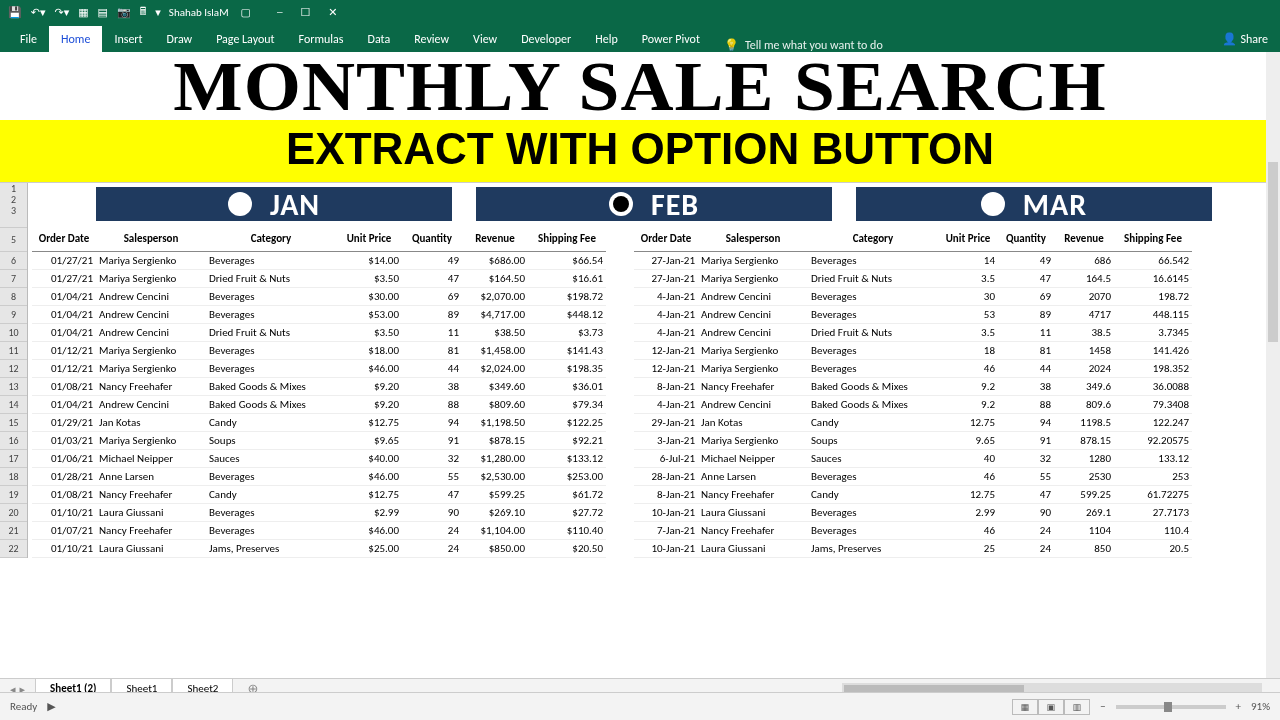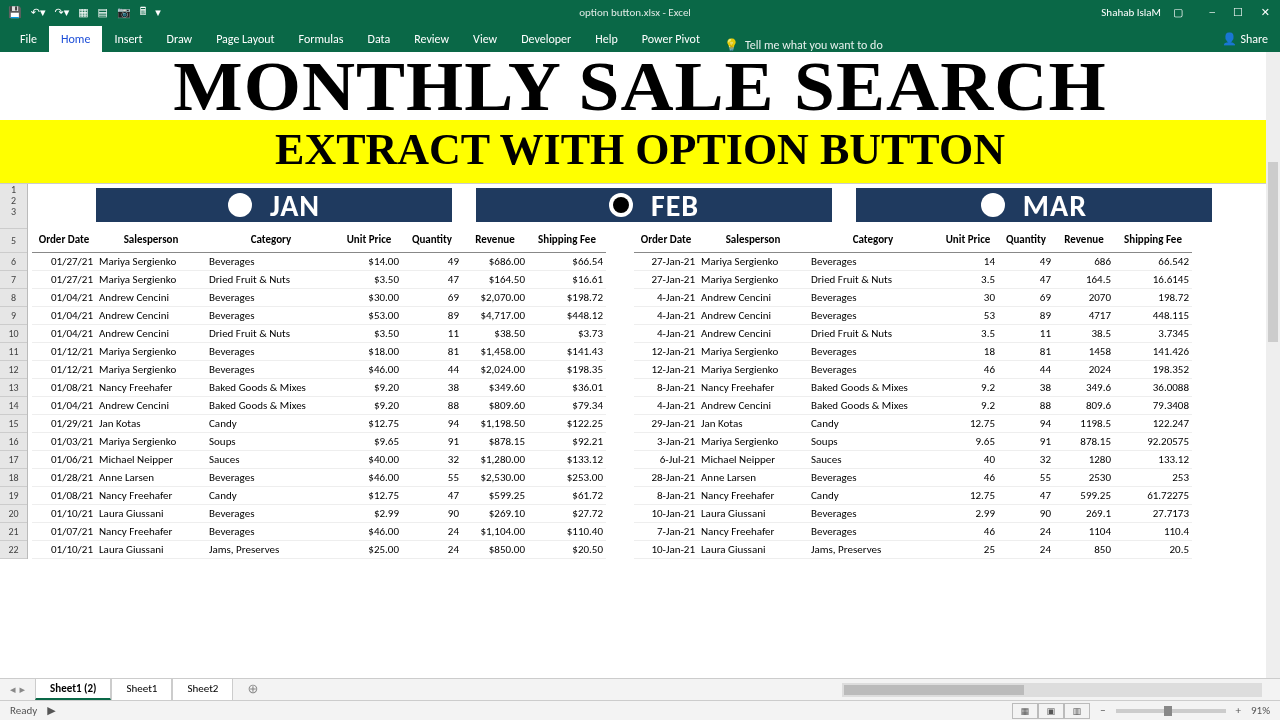--- a/index.html
+++ b/index.html
@@ -10,21 +10,21 @@
 .title-center{flex:1;text-align:center;color:#dfe9e4}
 .title-right{display:flex;gap:12px;padding-right:10px;align-items:center}
 .win-btns{display:flex;gap:18px;margin-left:14px}
 .ribbon-tabs{height:28px;background:#0a6847;display:flex;align-items:flex-end;color:#fff;font-size:12px;padding-left:8px}
 .rtab{padding:6px 12px;cursor:pointer}
 .rtab.file{background:#0a6847}
 .rtab.active{background:#fff;color:#1d4ed8}
 .tell-me{margin-left:12px;display:flex;align-items:center;gap:6px;opacity:.9}
 .share{margin-left:auto;margin-right:6px;padding:6px}
 .banner-title{font-family:"Times New Roman",serif;font-weight:900;font-size:70px;letter-spacing:1px;text-align:center;line-height:1;padding:0 6px;transform:scaleX(1.05)}
-.banner-sub{background:#ffff00;color:#000;font-family:Liberation Serif, serif;font-weight:900;font-size:44px;text-align:center;padding:4px 0 8px;margin-top:-2px}
+.banner-sub{background:#ffff00;color:#000;font-family:Liberation Sans, sans-serif;font-weight:900;font-size:44px;text-align:center;padding:4px 0 8px;margin-top:-2px}
 .grid-area{display:flex;border-top:1px solid #ccc}
 .row-hdrs{width:28px;background:#e6e6e6;border-right:1px solid #bbb}
 .row-hdr{height:18px;font-size:10px;color:#444;text-align:center;border-bottom:1px solid #ccc;line-height:18px}
 .row-hdr.first{height:45px;line-height:66px}
 .content{flex:1;position:relative}
 .month-row{display:flex;gap:24px;padding:4px 68px 6px 68px;justify-content:space-between}
 .month-btn{flex:1;background:#1f3a5f;color:#fff;display:flex;align-items:center;justify-content:center;gap:18px;font-family:Arial,sans-serif;font-weight:900;font-size:30px;height:34px;letter-spacing:1px}
 .radio{width:24px;height:24px;border-radius:50%;background:#fff;display:flex;align-items:center;justify-content:center}
 .radio.sel::after{content:"";width:16px;height:16px;border-radius:50%;background:#000}
 .tables{display:flex;gap:28px;padding:0 4px;font-size:11px}
@@ -33,21 +33,21 @@
 td{padding:1.5px 3px;height:18px;white-space:nowrap;border-bottom:1px solid #eee}
 .r{text-align:right}
 .l{text-align:left}
 .sheet-tabs{position:absolute;bottom:20px;left:0;right:0;height:22px;background:#f3f3f3;border-top:1px solid #ccc;display:flex;align-items:center;font-size:11px}
 .sheet-nav{display:flex;gap:4px;padding:0 10px;color:#888}
 .stab{padding:3px 14px;border:1px solid #ccc;border-bottom:none;background:#fff;margin-top:-1px;cursor:pointer}
 .stab.active{border-bottom:2px solid #0a6847;font-weight:600}
 .stab.add{border:none;background:none;color:#888;font-size:13px}
 .hscroll{margin-left:auto;width:420px;height:14px;background:#ddd;margin-right:18px;position:relative}
 .hscroll-thumb{position:absolute;left:2px;width:180px;height:10px;top:2px;background:#bbb}
-.status-bar{position:absolute;bottom:0;left:0;right:0;height:20px;background:#f3f3f3;border-top:1px solid #ccc;display:flex;align-items:center;font-size:11px;color:#555;padding:0 10px}
+.status-bar{position:absolute;bottom:0;left:0;right:0;height:28px;background:#f3f3f3;border-top:1px solid #ccc;display:flex;align-items:center;font-size:11px;color:#555;padding:0 10px}
 .status-right{margin-left:auto;display:flex;gap:10px;align-items:center}
 .view-btns{display:flex;gap:0}
 .view-btn{width:26px;height:16px;border:1px solid #bbb;text-align:center;line-height:14px;font-size:9px}
 .zoom-slider{width:110px;height:4px;background:#ccc;position:relative}
 .zoom-thumb{position:absolute;left:44%;top:-3px;width:8px;height:10px;background:#888}
 .vscroll{position:absolute;right:0;top:52px;bottom:42px;width:14px;background:#eee}
 .vscroll-thumb{position:absolute;top:110px;width:10px;left:2px;height:180px;background:#ccc}
 </style>
 </head>
 <body>
@@ -56,21 +56,20 @@
   <div class="qat">
     <span>💾</span>
     <span>↶▾</span>
     <span>↷▾</span>
     <span>▦</span>
     <span>▤</span>
     <span>📷</span>
     <span>🖩</span>
     <span>▾</span>
   </div>
-  <div class="title-center">option button.xlsx - Excel</div>
   <div class="title-right">
     <span>Shahab IslaM</span>
     <span>▢</span>
     <div class="win-btns">
       <span>─</span>
       <span>☐</span>
       <span>✕</span>
     </div>
   </div>
 </div>

